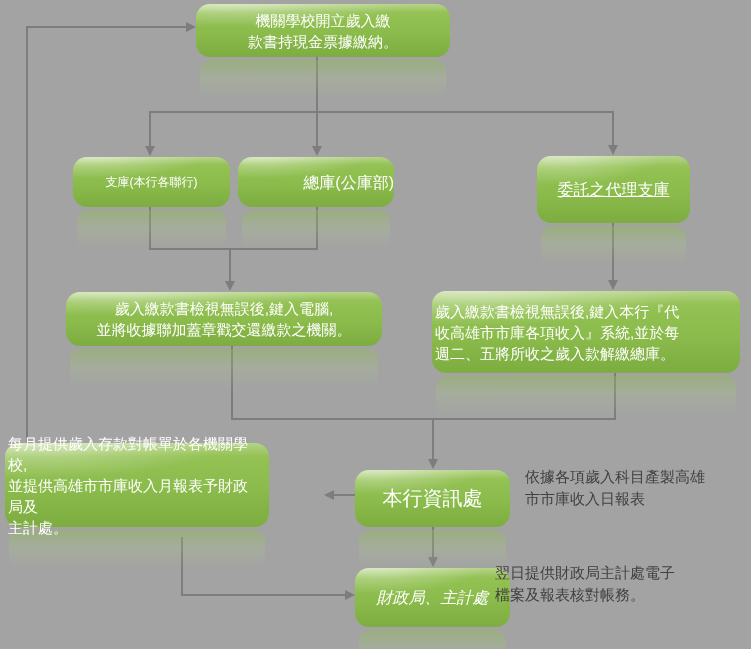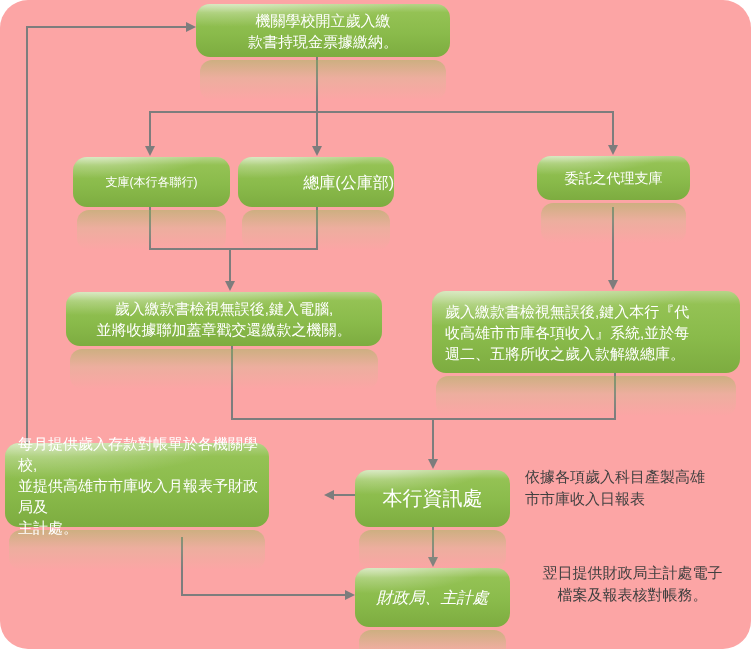--- a/index.html
+++ b/index.html
@@ -1,20 +1,20 @@
 <!DOCTYPE html>
 <html><head>
 <meta charset="utf-8">
 <style>
   * { margin:0; padding:0; box-sizing:border-box; }
   html,body { background:#ffffff; }
   body { font-family:"Liberation Sans","DejaVu Sans",sans-serif; }
   .canvas {
     position:relative; width:751px; height:649px;
-    background:#fca5a5; overflow:hidden;border-radius:28px;
+    background:#a3a3a3; overflow:hidden;
   }
   
   .node {
     position:absolute;
     border-radius:14px;
     background:linear-gradient(180deg,#b5d489 0%,#94c254 16%,#8abb4b 55%,#7dac40 100%);
     color:#ffffff;
     font-size:15px; line-height:21px;
     display:flex; align-items:center; justify-content:center;
     text-align:center;
@@ -26,39 +26,39 @@
     background:radial-gradient(130% 95% at 12% -12%, rgba(255,255,255,0.65) 0%, rgba(255,255,255,0.22) 34%, rgba(255,255,255,0) 58%);
     pointer-events:none;
   }
   .node::after { 
     content:""; position:absolute; left:4px; right:4px; top:100%; margin-top:3px; height:40px;
     border-radius:12px;
     background:linear-gradient(180deg, rgba(141,189,79,0.42) 0%, rgba(176,210,131,0.20) 45%, rgba(255,255,255,0) 100%);
     pointer-events:none;
   }
   .node-label { position:relative; z-index:1; white-space:pre-line; }
-  .left-align { justify-content:flex-start; text-align:left; padding-left:13px; padding-right:8px; }
+  .left-align { justify-content:flex-start; text-align:left; padding-left:3px; padding-right:8px; }
 
   #box-top        { left:196px; top:4px;   width:254px; height:53px; }
   #box-zhiku      { left:73px;  top:157px; width:157px; height:50px; font-size:12px; }
   #box-zongku     { left:238px; top:157px; width:156px; height:50px; font-size:16px;justify-content:flex-end; }
-  #box-weituo     { left:537px; top:156px; width:153px; height:44px; font-size:14px; }
+  #box-weituo     { left:537px; top:156px; width:153px; height:67px; font-size:16px;text-decoration:underline; }
   #box-proc-left  { left:66px;  top:292px; width:316px; height:54px; }
   #box-proc-right { left:432px; top:291px; width:308px; height:82px; }
   #box-monthly    { left:5px;   top:443px; width:264px; height:84px; }
   #box-info       { left:355px; top:470px; width:155px; height:57px; font-size:20px; }
   #box-finance    { left:355px; top:568px; width:155px; height:59px; font-size:16px;font-style:italic; }
 
   
   .note {
     position:absolute; color:#404040; font-size:15px; line-height:22px;
     white-space:pre-line; z-index:2;
   }
   #note-daily   { left:525px; top:466px; width:215px; }
-  #note-nextday { left:525px; top:562px; width:215px;text-align:center; }
+  #note-nextday { left:495px; top:562px; width:215px; }
 
   
   .line { position:absolute; background:#7d7d7d; z-index:1; }
   .ah   { position:absolute; width:0; height:0; z-index:1; }
   .ah-down  { border-left:5px solid transparent; border-right:5px solid transparent; border-top:10px solid #7d7d7d; }
   .ah-right { border-top:5px solid transparent; border-bottom:5px solid transparent; border-left:10px solid #7d7d7d; }
   .ah-left  { border-top:5px solid transparent; border-bottom:5px solid transparent; border-right:10px solid #7d7d7d; }
 
   
   #fb-v   { left:26px;  top:26px;  width:2px;   height:427px; }

